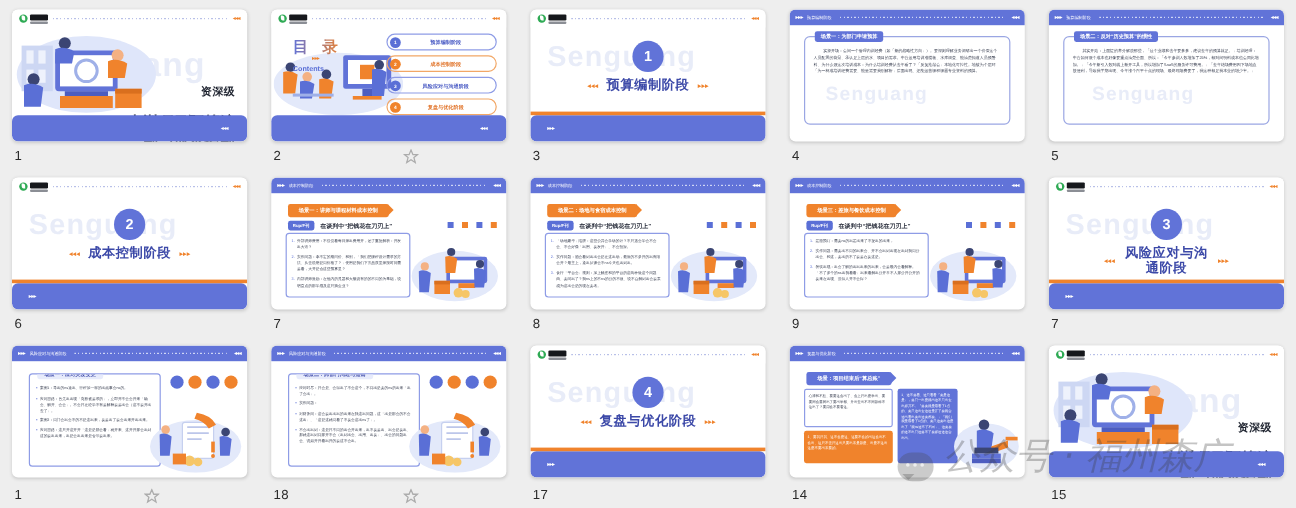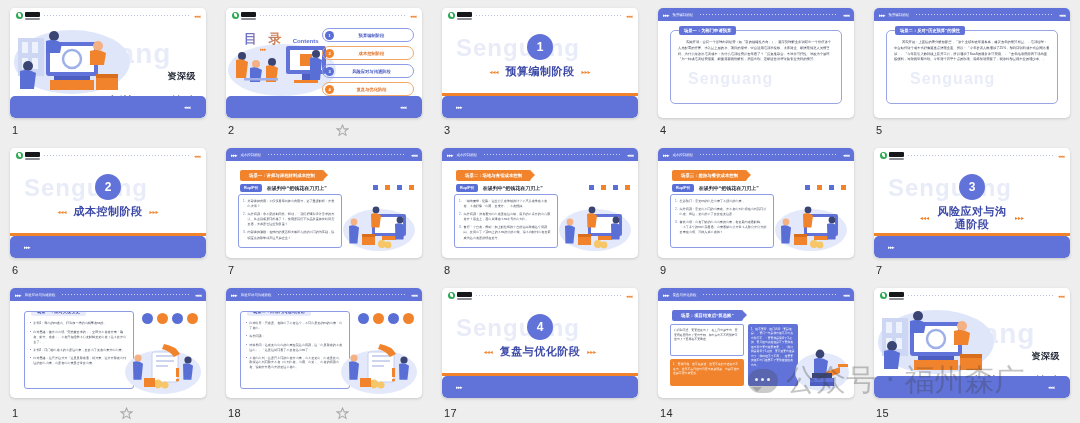--- a/index.html
+++ b/index.html
@@ -96,21 +96,21 @@
     border: 1px solid #f0832c; color: #f0832c; border-radius: 7px;
     font-size: 4.2px; padding: 1.5px 6px;
   }
   .wm-ghost {
     position:absolute; left: 18px; top: 30px;
     font-size: 28px; color: rgba(150,170,225,.22);
     font-weight: bold; letter-spacing: 1px; pointer-events:none;
   }
 
   
-  .toc-title { position:absolute; left: 18px; top: 22px; display:flex; align-items:baseline; gap:7px;}
+  .toc-title { position:absolute; left: 18px; top: 22px; display:flex; align-items:baseline; gap:7px;flex-direction:column;}
   .toc-title .cn {
     font-size: 13px; font-weight: bold; letter-spacing: 4px;
     background: linear-gradient(90deg,#6173d8,#f0832c);
     -webkit-background-clip: text; background-clip: text; color: transparent;
   }
   .toc-title .en { font-size: 6px; color: #5a6fd6; font-weight: bold;}
   .toc-sub { position:absolute; left: 34px; top: 38px; font-size:5px; color:#f0832c; letter-spacing:-.5px;}
   .toc-list { position:absolute; right: 8px; top: 20px; display:flex; flex-direction:column; gap:4px; }
   .toc-item {
     width: 92px; height: 14px; border-radius: 7px;
@@ -214,22 +214,23 @@
   }
   .s14-left { position:absolute; left: 12px; top: 36px; width: 74px; }
   .s14-b1 { border:.8px solid #8e9ce6; border-radius:2px; padding:3px; font-size:2.9px; line-height:1.6; color:#3d4354; height: 32px; overflow:hidden;}
   .s14-b2 { margin-top:3px; background:#f0832c; color:#fff; border-radius:2px; padding:3px; font-size:2.9px; line-height:1.6; height:27px; overflow:hidden;}
   .s14-right { position:absolute; left: 90px; top: 36px; width: 50px; background:#6173d8; color:#fff; border-radius:2px; padding:3px; font-size:2.8px; line-height:1.6; height: 62px; overflow:hidden;}
   .s14-art { position:absolute; right: 4px; bottom: 6px; width: 56px; height: 50px;}
 
   
   .watermark {
     position:absolute; left: 748px; top: 360px;
-    display:flex; align-items:center; gap: 8px;
+    display:flex; align-items:flex-end; gap: 8px;
     pointer-events:none;
+    font-style:italic;
   }
   .wm-text {
     font-size: 30px; color: rgba(60,60,60,.30);
     font-family: "DejaVu Sans", sans-serif; white-space: nowrap;
   }
   .wm-bubble {
     width: 30px; height: 24px; border-radius: 12px;
     background: rgba(70,70,70,.28); position: relative; flex:none;
   }
   .wm-bubble::after{

